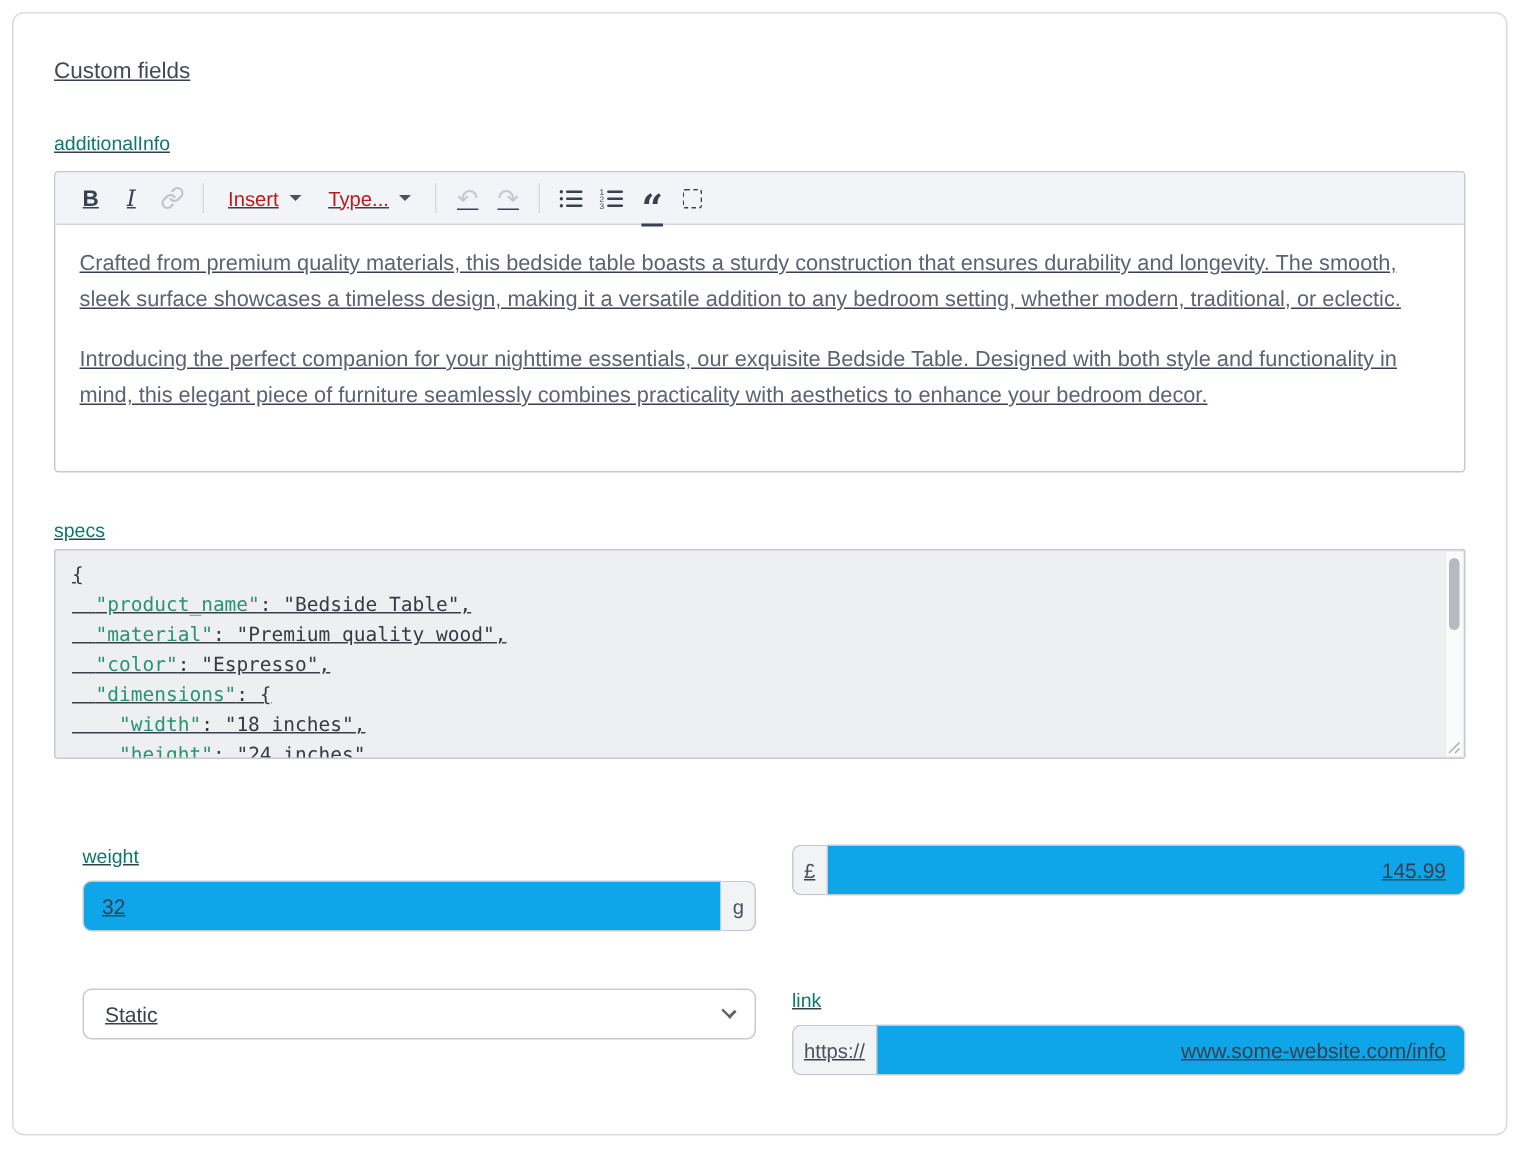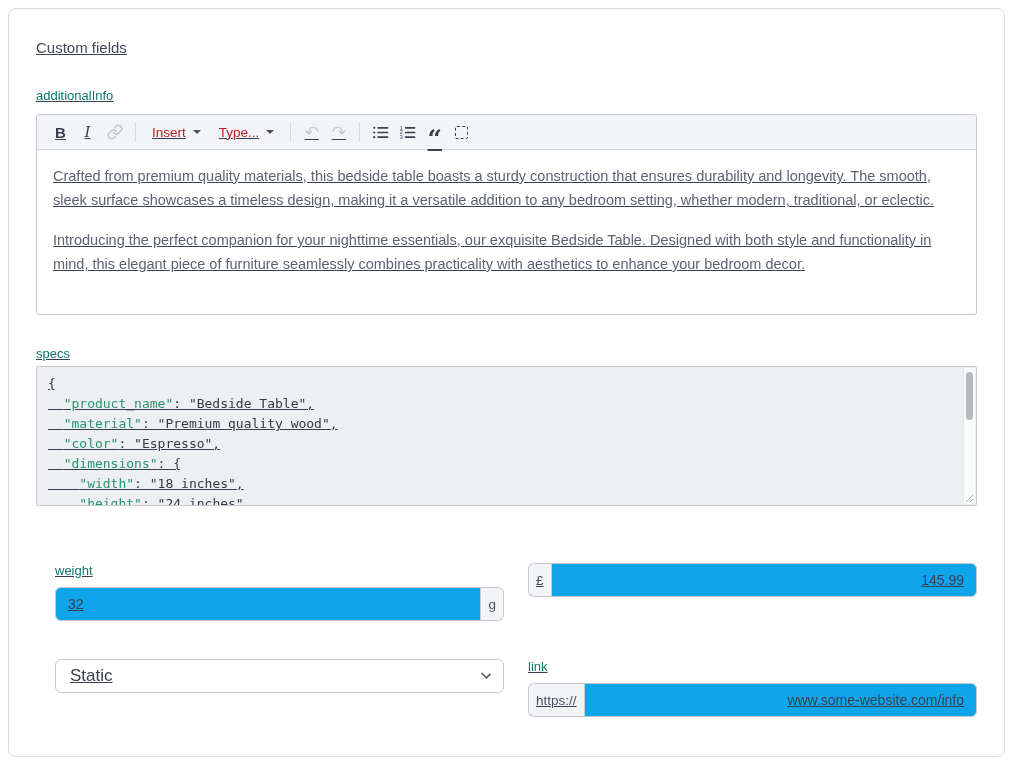--- a/index.html
+++ b/index.html
@@ -159,21 +159,21 @@
   }
   .input-group .text-input.has-right { border-radius:6px 0 0 6px; }
   .input-group .text-input.has-left  { border-radius:0 6px 6px 0;text-align:right; }
   .select {
     height:34px;
     border:1px solid #c6c9d0;
     border-radius:6px;
     background:#fff;
     display:flex; align-items:center;
     padding:16px 14px;
-    font-size:17px; color:#3a404c;
+    font-size:14px; color:#3a404c;
     cursor:pointer;
     position:relative;
   }
   .select .chevron {
     position:absolute; right:13px; top:12px;
     width:8px; height:8px;
     border-right:2px solid #5f646e;
     border-bottom:2px solid #5f646e;
     transform:rotate(45deg) scale(1,0.8);
     transform-origin:center;

